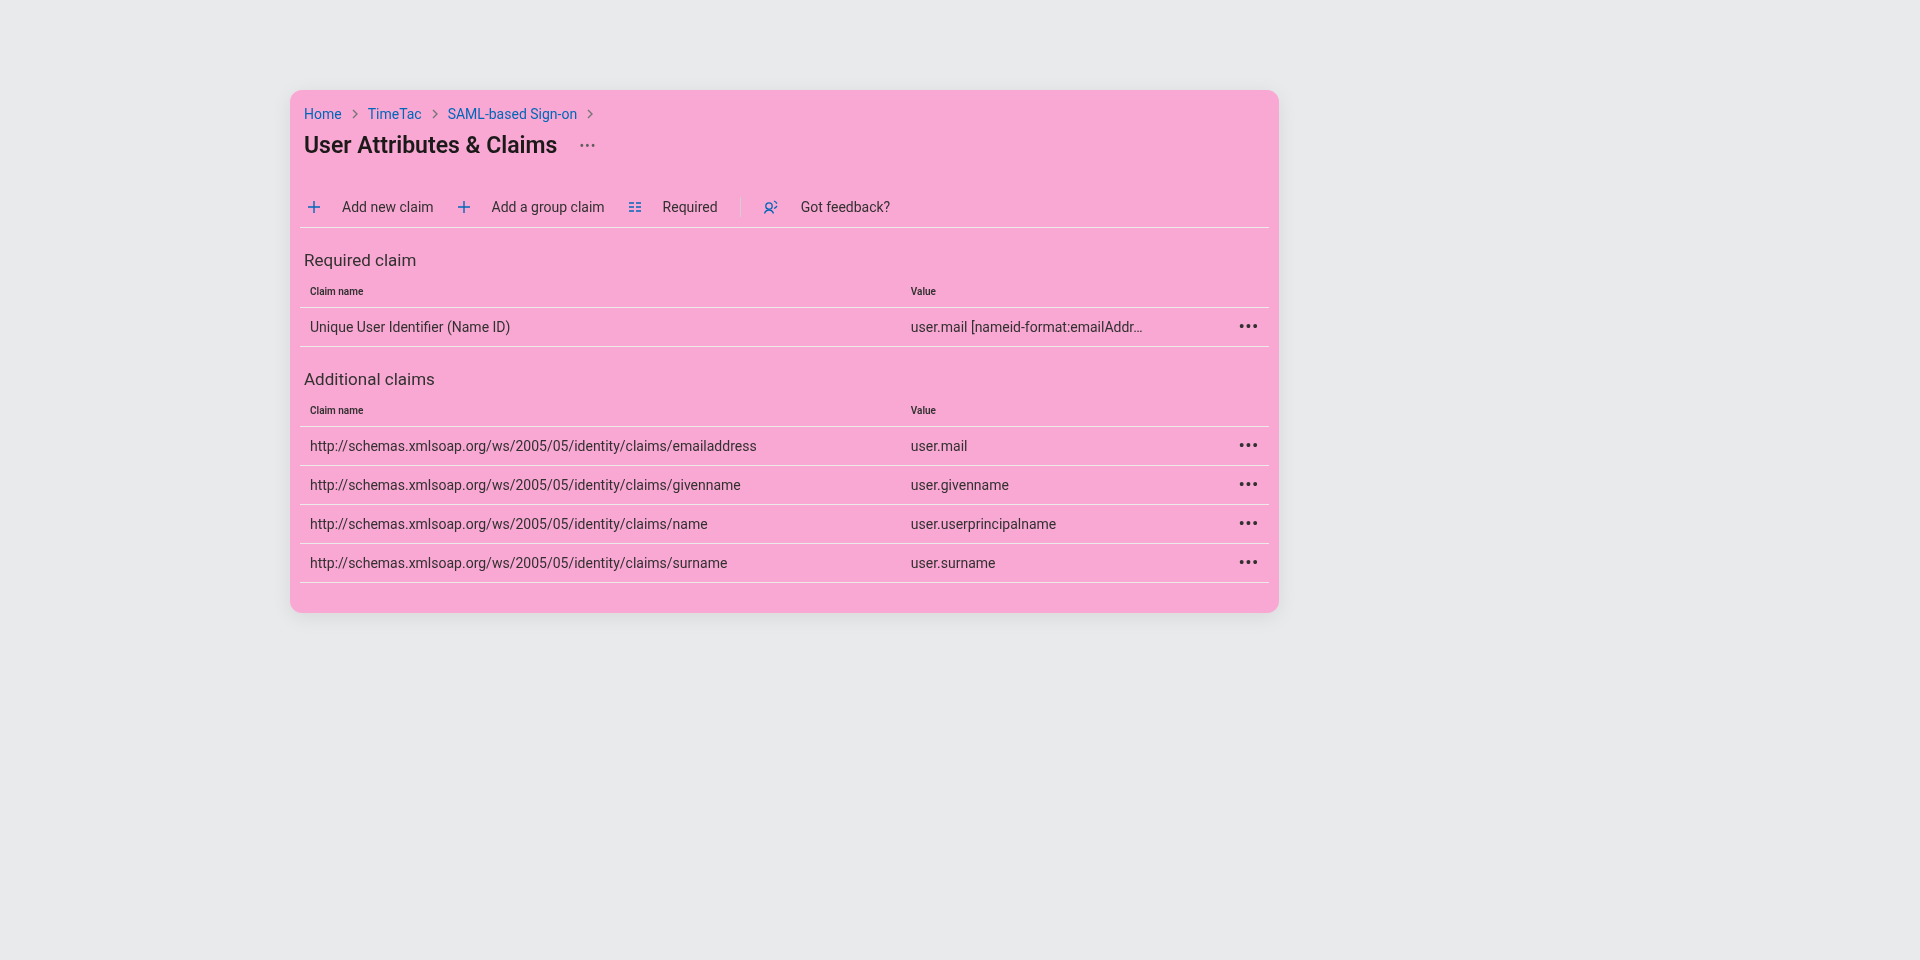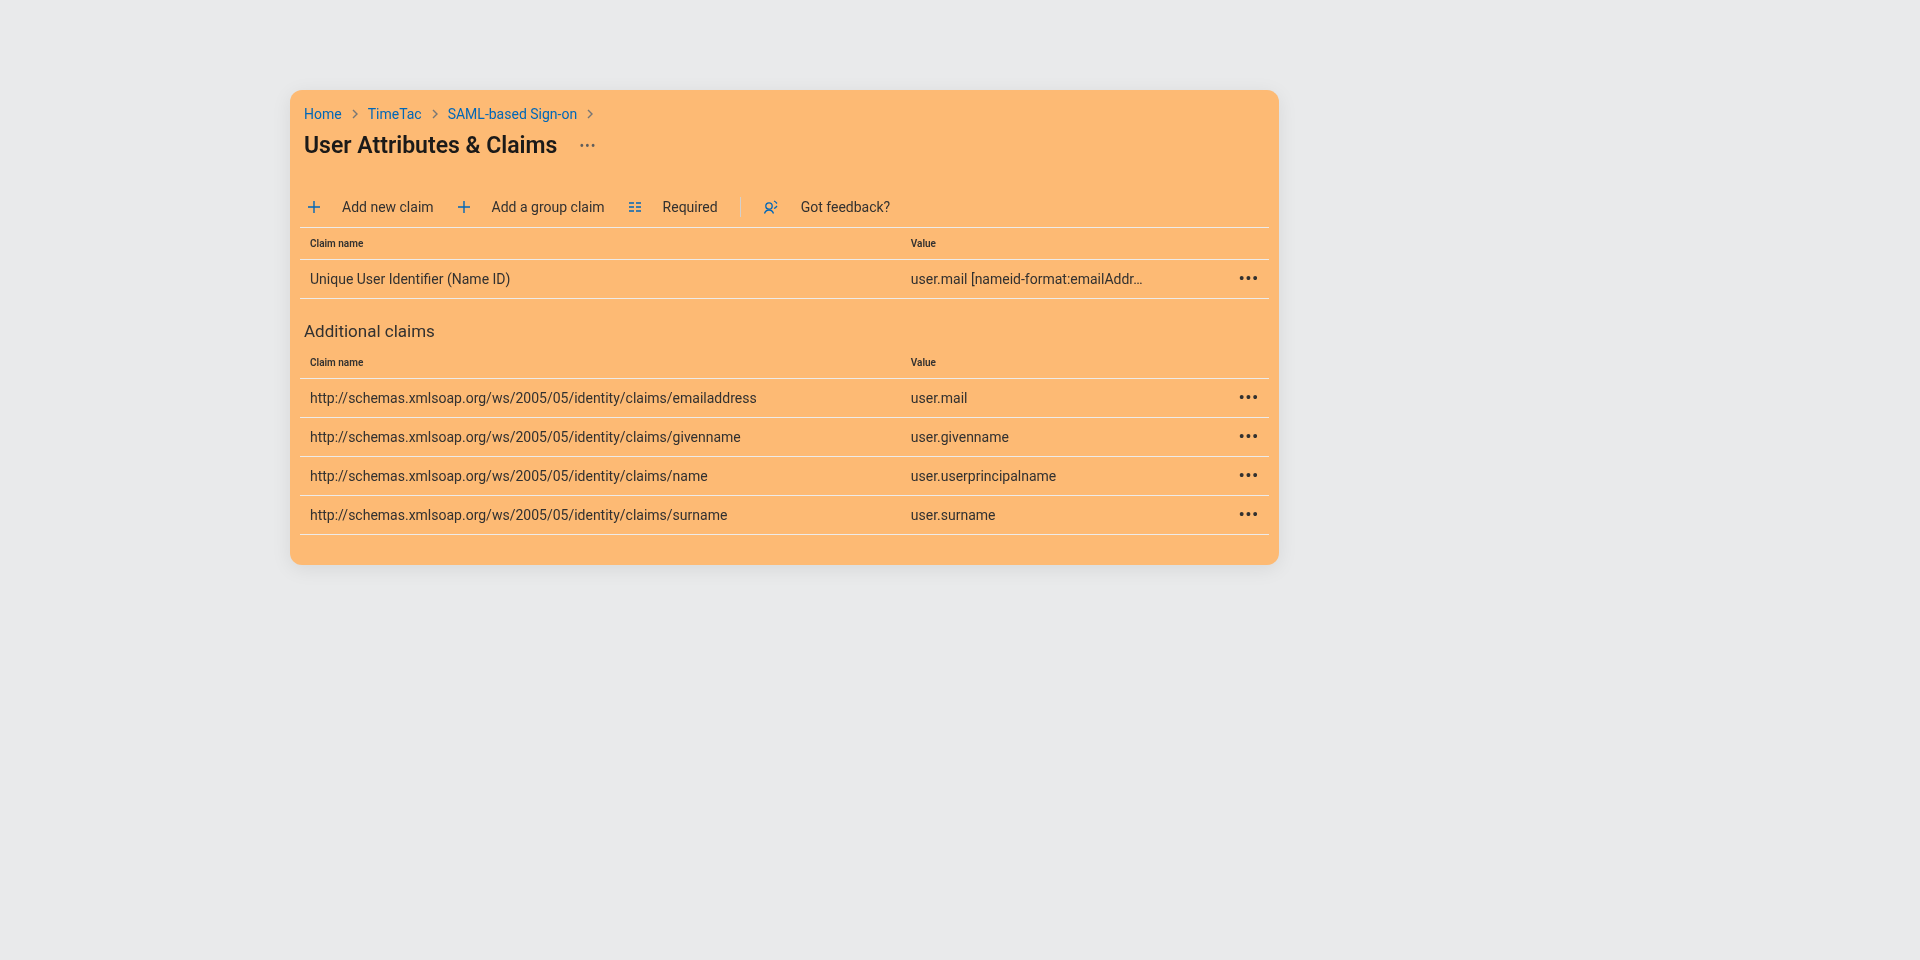--- a/index.html
+++ b/index.html
@@ -9,21 +9,21 @@
     width: 1569px;
     height: 785px;
     display: flex;
     align-items: flex-start;
     justify-content: center;
     padding-top: 90px;
     color: #323130;
   }
   .panel {
     width: 989px;
-    background: #fdba74;
+    background: #f9a8d4;
     border-radius: 12px;
     box-shadow: 0 4px 20px rgba(0,0,0,0.08);
     padding: 16px 0 30px 0;
     overflow: hidden;
   }
   .panel-inner {
     padding: 0 10px;
   }
   .breadcrumbs {
     display: flex;
@@ -199,20 +199,21 @@
           <svg width="18" height="16" viewBox="0 0 18 16">
             <circle cx="6" cy="7" r="3.2" fill="none" stroke="#0067b8" stroke-width="1.3"></circle>
             <path d="M1.5 14.5c.8-2.3 2.5-3.5 4.5-3.5s3.7 1.2 4.5 3.5" fill="none" stroke="#0067b8" stroke-width="1.3"></path>
             <path d="M11 2c1.2.5 2.2 1.5 3 2.5M11 9.5c1.2-.5 2.2-1.5 3-2.5" fill="none" stroke="#0067b8" stroke-width="1.3"></path>
           </svg>
         </span>
         <span>Got feedback?</span>
       </button>
     </div>
 
+    <h2 class="section-title">Required claim</h2>
     <table class="claims">
       <colgroup>
           <col class="col-name">
           <col class="col-value">
           <col class="col-actions">
         </colgroup>
       <thead>
         <tr>
           <th>Claim name</th>
           <th>Value</th>

